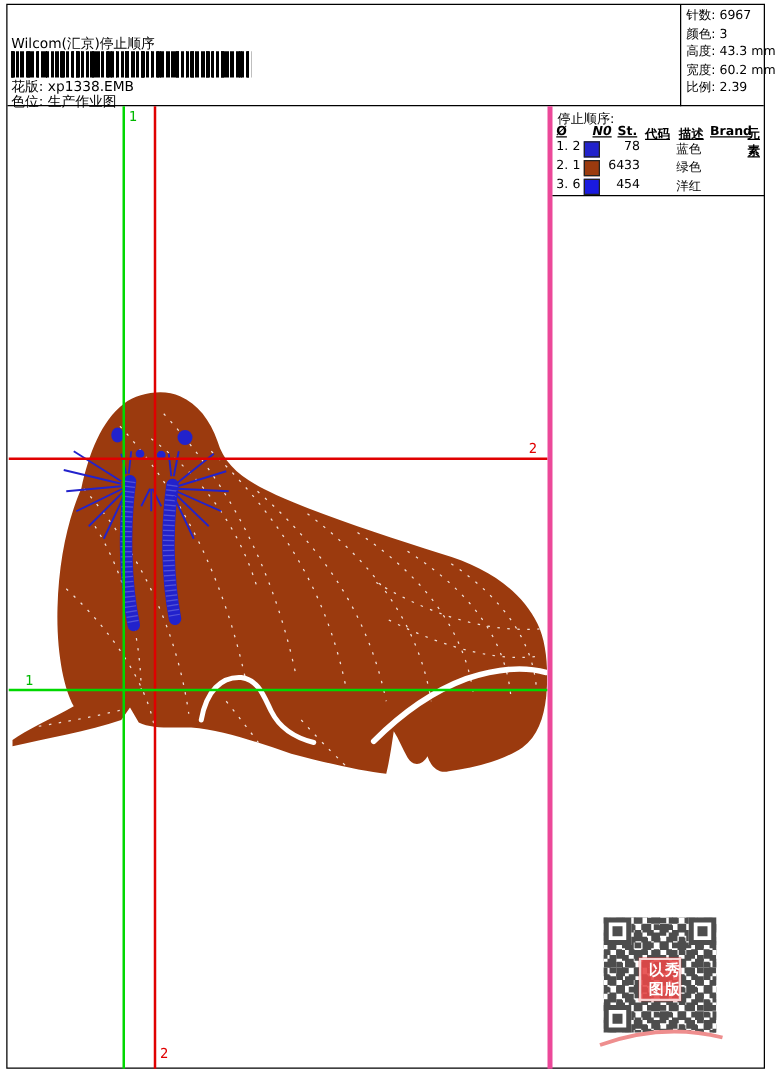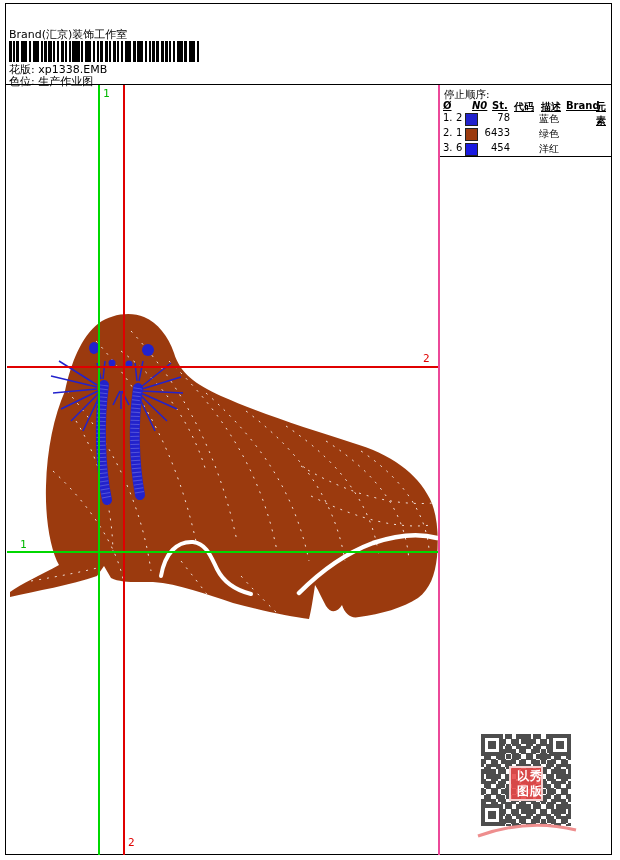--- a/index.html
+++ b/index.html
@@ -16,21 +16,21 @@
        repeating-linear-gradient(90deg,#000 0 2px,transparent 2px 4px),
        repeating-linear-gradient(90deg,#000 0 1px,transparent 1px 7px),
        repeating-linear-gradient(90deg,#000 0 3px,transparent 3px 13px); }
   .meta-line { position:absolute; left:3px; font-size:11px;text-align:right; }
   .meta-pattern { top:58px; }
   .meta-color { top:70px; }
   .stats { position:absolute; left:538px; top:0; width:68px; height:81px; border-left:1px solid #000; padding:2px 0 0 4px; }
   .stat-row { font-size:10px; line-height:14.5px; white-space:nowrap; }
 
   
-  .side { position:absolute; left:432px; top:81px; width:174px; height:770px; border-left:2px solid #ec4899; }
+  .side { position:absolute; left:432px; top:81px; width:174px; height:770px; border-left:4px solid #ec4899; }
   .seq-title { position:absolute; left:4px; top:3px; font-size:10.5px; }
   .seq-head { position:absolute; top:15px; font-size:10px; font-weight:bold; text-decoration:underline; }
   .h0{left:3px;} .h1{left:32px;font-style:italic;} .h2{left:52px;} .h3{left:74px;} .h4{left:101px;} .h5{left:126px;} .h6{left:156px;}
   .seq-row { position:absolute; left:0; width:100%; height:15px; font-size:10px; }
   .r0{top:27px;} .r1{top:42px;} .r2{top:57px;}
   .cell-no { position:absolute; left:3px; }
   .cell-needle { position:absolute; left:16px; }
   .cell-swatch { position:absolute; left:25px; top:1px; width:13px; height:13px; border:1px solid #222; }
   .cell-st { position:absolute; left:38px; width:32px; text-align:right; }
   .cell-desc { position:absolute; left:99px; }
@@ -67,29 +67,36 @@
   .l-vred { left:122px; top:833px; }
 
   .design-svg { position:absolute; left:1px; top:81px; }
 </style>
 </head>
 <body>
 
 <div class="page">
 
   <div class="header">
-    <div class="studio">Brand(汇京)装饰工作室</div>
+    <div class="studio">Wilcom(汇京)停止顺序</div>
     <div class="barcode"></div>
     <div class="meta-line meta-pattern">
       <span>花版:</span>
       <span>xp1338.EMB</span>
     </div>
     <div class="meta-line meta-color">
       <span>色位:</span>
       <span>生产作业图</span>
+    </div>
+    <div class="stats">
+      <div class="stat-row"><span>针数:</span> <span>6967</span></div>
+      <div class="stat-row"><span>颜色:</span> <span>3</span></div>
+      <div class="stat-row"><span>高度:</span> <span>43.3 mm</span></div>
+      <div class="stat-row"><span>宽度:</span> <span>60.2 mm</span></div>
+      <div class="stat-row"><span>比例:</span> <span>2.39</span></div>
     </div>
   </div>
 
   <svg class="design-svg" width="431" height="770" viewBox="6 84 431 770">
     <defs>
       <path id="body" d="M 9 591
         C 20 583, 40 574, 58 564
         C 50 550, 44 520, 45 485
         C 46 448, 53 415, 64 390
         C 70 362, 80 336, 98 322

